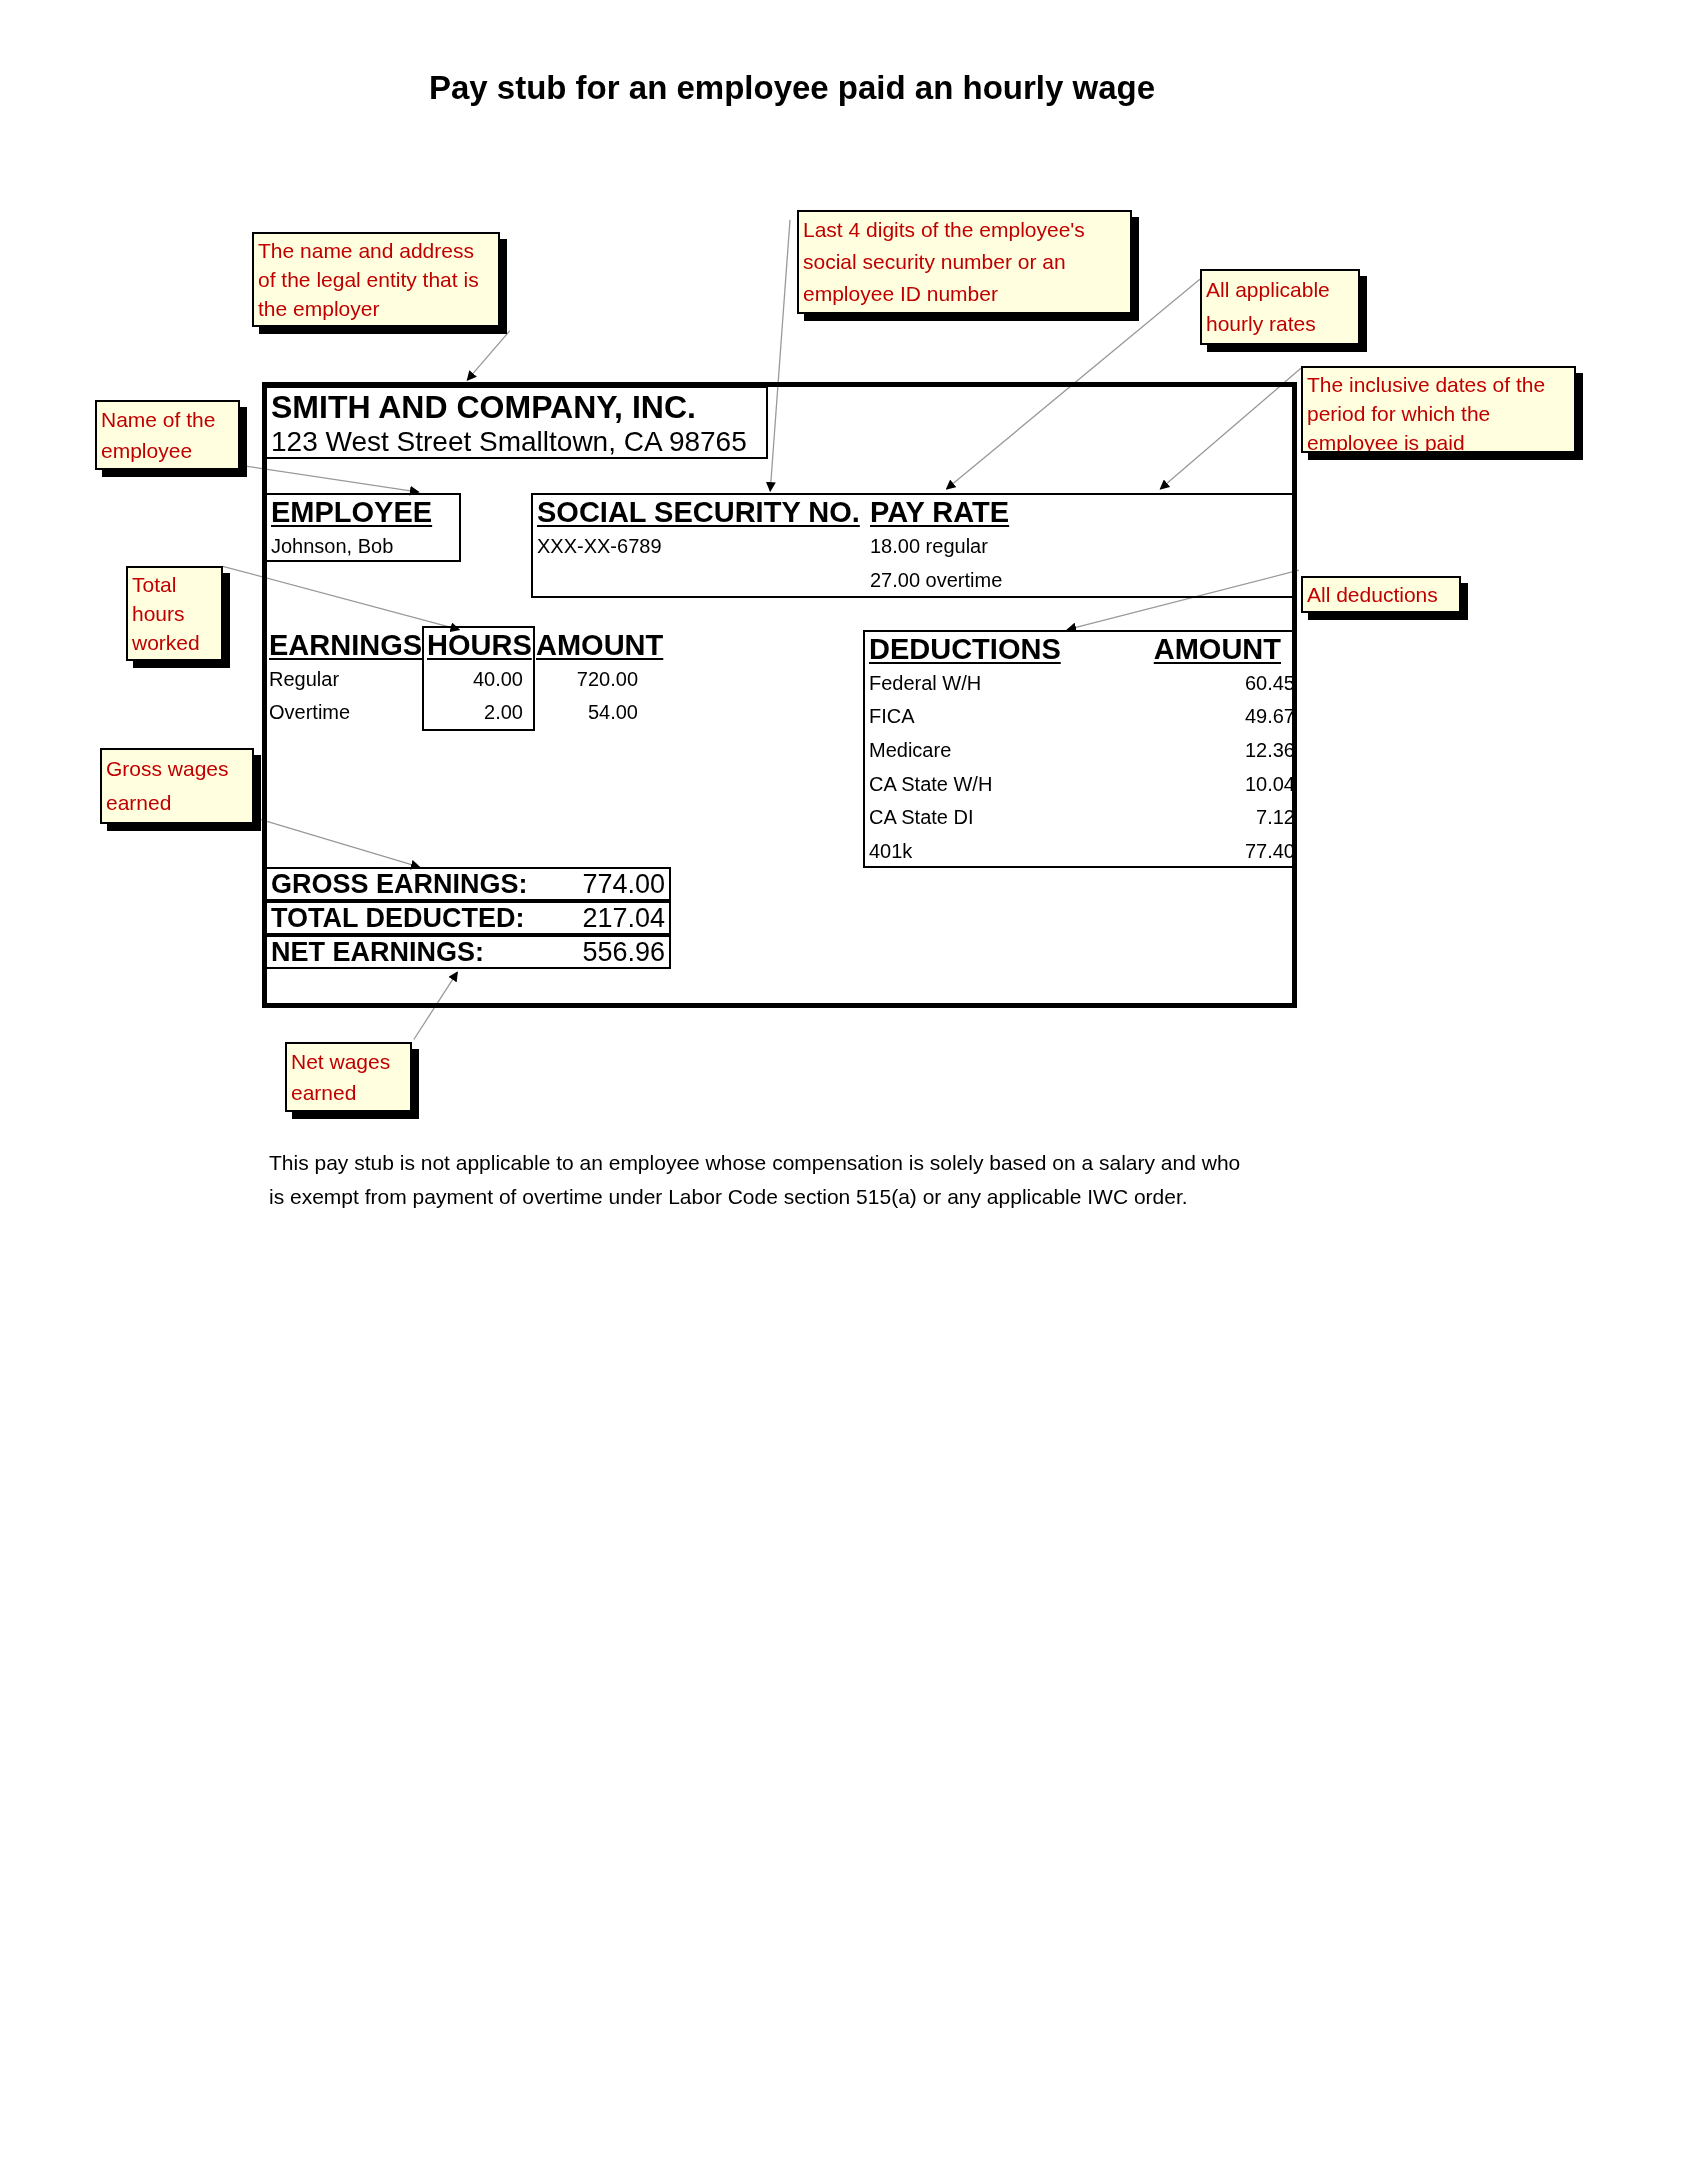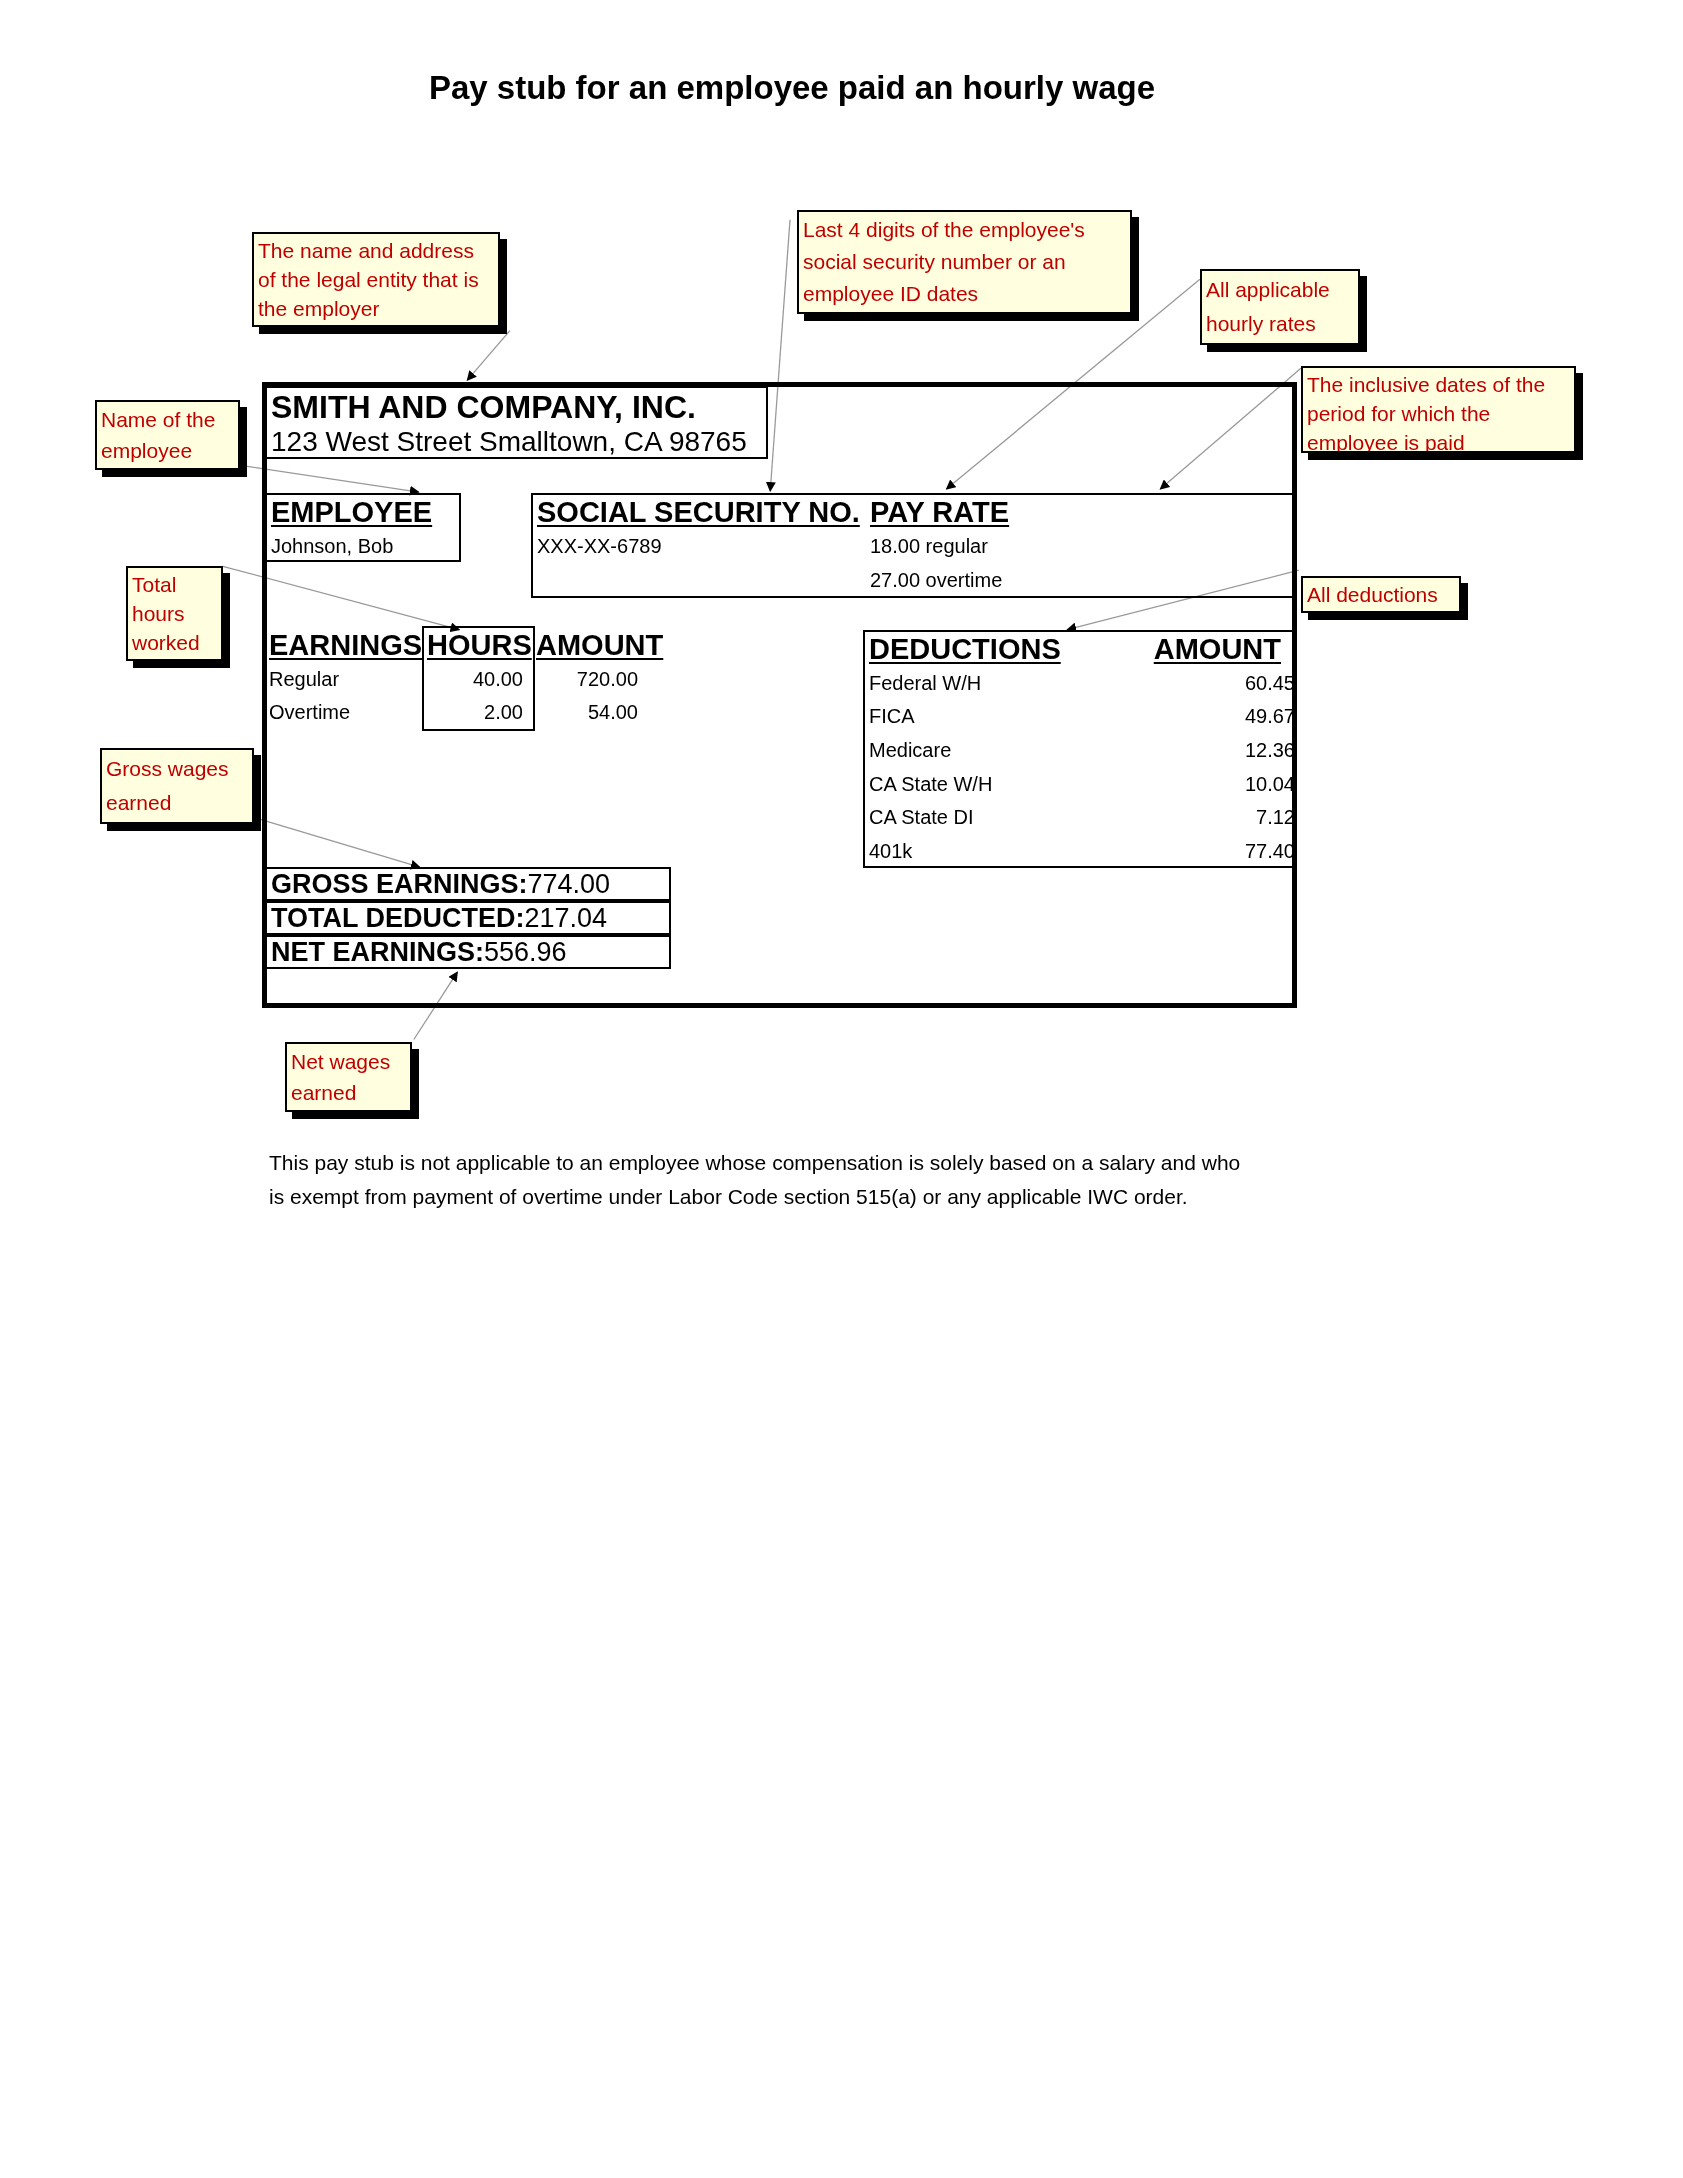--- a/index.html
+++ b/index.html
@@ -10,21 +10,21 @@
     .callout { background: #ffffe0; border: 2px solid #000; box-shadow: 7px 7px 0 #000;
                color: #c00000; font-size: 21px; line-height: 29px; padding: 2px 4px; }
     .frame { left: 262px; top: 382px; width: 1035px; height: 626px; border: 5px solid #000; }
     .box { border: 2px solid #000; }
     .hdr { font-weight: bold; text-decoration: underline; text-decoration-thickness: 2px;
            text-underline-offset: 3px; font-size: 29px; }
     .val { font-size: 20px; line-height: 34px; }
     .lbl-big { font-size: 32px; font-weight: bold; }
     .right { text-align: right; }
     .sumrow { border: 2px solid #000; font-size: 27px; font-weight: bold; height: 34px;
-              line-height: 30px; padding: 0 4px; display: flex; }
+              line-height: 30px; padding: 0 4px; display: flex; justify-content: space-between; }
     .sumrow .num { font-weight: normal; }
     .note { left: 269px; top: 1146px; width: 1049px; font-size: 21px; line-height: 34px; }
     svg.overlay { position: absolute; left: 0; top: 0; pointer-events: none; }
   </style>
 </head>
 <body>
 
 <div class="abs title">Pay stub for an employee paid an hourly wage</div>
 
 <svg class="overlay" width="1683" height="2178" viewBox="0 0 1700 2200">
@@ -47,21 +47,21 @@
 </svg>
 
 <div class="abs callout" style="left:252px;top:232px;width:248px;">
   <div>The name and address</div>
   <div>of the legal entity that is</div>
   <div>the employer</div>
 </div>
 <div class="abs callout" style="left:797px;top:210px;width:335px;line-height:32px;">
   <div>Last 4 digits of the employee's</div>
   <div>social security number or an</div>
-  <div>employee ID dates</div>
+  <div>employee ID number</div>
 </div>
 <div class="abs callout" style="left:1200px;top:269px;width:160px;line-height:34px;">
   <div>All applicable</div>
   <div>hourly rates</div>
 </div>
 <div class="abs callout" style="left:1301px;top:366px;width:275px;height:87px;overflow:hidden;">
   <div>The inclusive dates of the</div>
   <div>period for which the</div>
   <div>employee is paid</div>
 </div>

